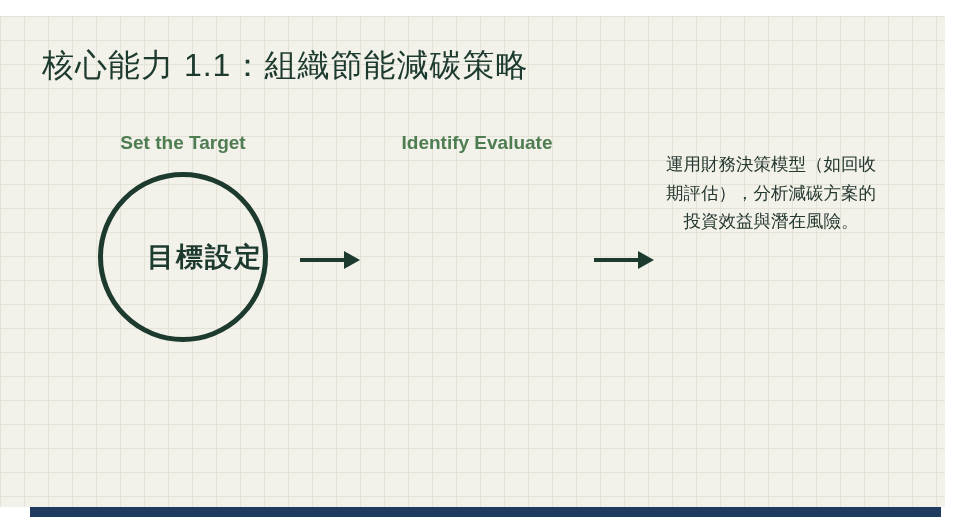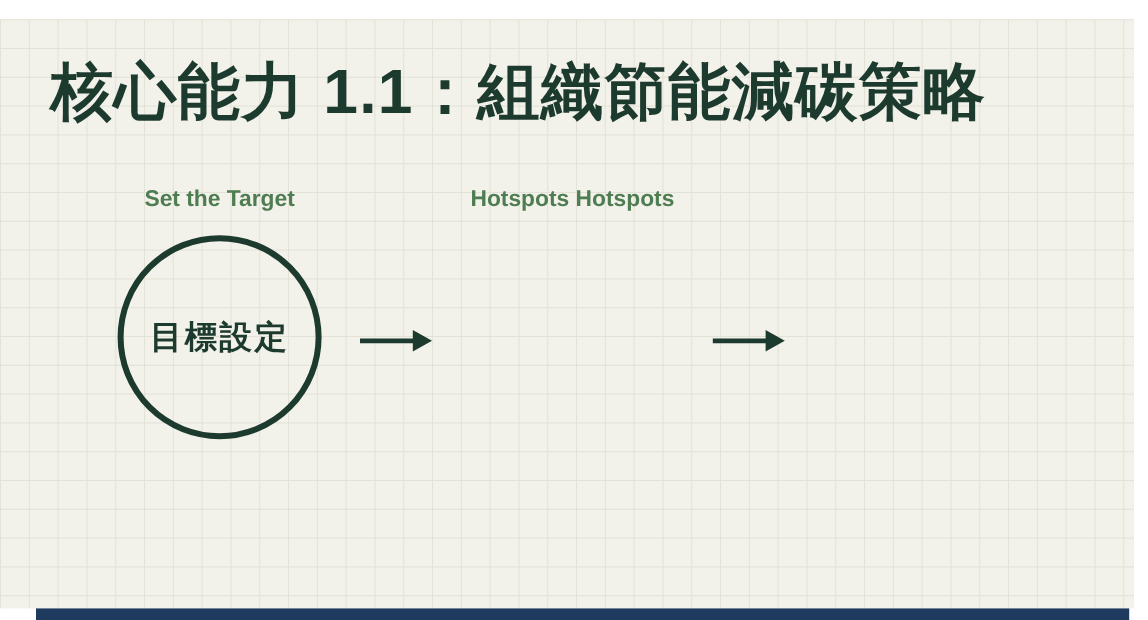--- a/index.html
+++ b/index.html
@@ -26,23 +26,23 @@
     bottom: 10px;
     background-color: #f2f1ea;
     background-image:
       linear-gradient(#e3e2d7 1px, transparent 1px),
       linear-gradient(90deg, #e3e2d7 1px, transparent 1px);
     background-size: 24px 24px;
     overflow: hidden;
   }
   .title {
     margin: 30px 0 0 42px;
-    font-size: 52px;
+    font-size: 32px;
     line-height: 1.2;
-    font-weight: 700;
+    font-weight: 400;
     letter-spacing: 1px;
     color: #1d3a2e;
   }
   .flow {
     display: flex;
     align-items: flex-start;
     margin-top: 46px;
     padding-left: 68px;
   }
   .column {
@@ -61,21 +61,21 @@
     white-space: nowrap;
   }
   .circle {
     margin-top: 16px;
     width: 170px;
     height: 170px;
     border: 5px solid #1d3a2e;
     border-radius: 50%;
     display: flex;
     align-items: center;
-    justify-content: center;
+    justify-content: flex-end;
     background: transparent;
     box-sizing: border-box;
   }
   .circle-label {
     font-size: 27px;
     font-weight: 800;
     color: #1d3a2e;
     letter-spacing: 2px;
     white-space: nowrap;
   }
@@ -124,31 +124,34 @@
       </div>
 
       <div class="arrow-cell">
         <svg width="64" height="24" viewBox="0 0 64 24" aria-hidden="true">
           <line x1="2" y1="12" x2="48" y2="12" stroke="#1d3a2e" stroke-width="4"></line>
           <polygon points="46,3 62,12 46,21" fill="#1d3a2e"></polygon>
         </svg>
       </div>
 
       <div class="column">
-        <div class="step-heading">Hotspots Hotspots</div>
+        <div class="step-heading">Identify Evaluate</div>
       </div>
 
       <div class="arrow-cell">
         <svg width="64" height="24" viewBox="0 0 64 24" aria-hidden="true">
           <line x1="2" y1="12" x2="48" y2="12" stroke="#1d3a2e" stroke-width="4"></line>
           <polygon points="46,3 62,12 46,21" fill="#1d3a2e"></polygon>
         </svg>
       </div>
 
       <div class="column">
+        <p class="desc">運用財務決策模型（如回收
+期評估），分析減碳方案的
+投資效益與潛在風險。</p>
       </div>
 
     </div>
   </div>
 
   <div class="footer-bar"></div>
 
 </div>
 
 </body></html>

